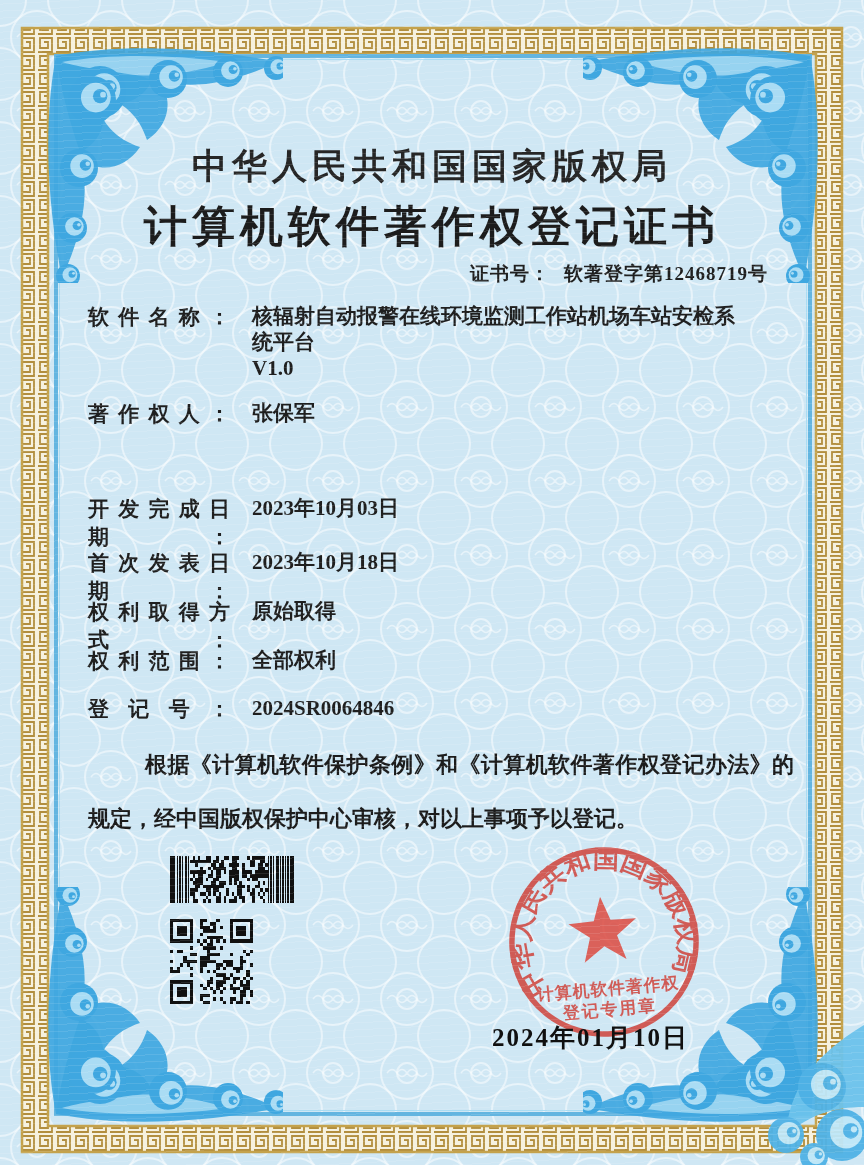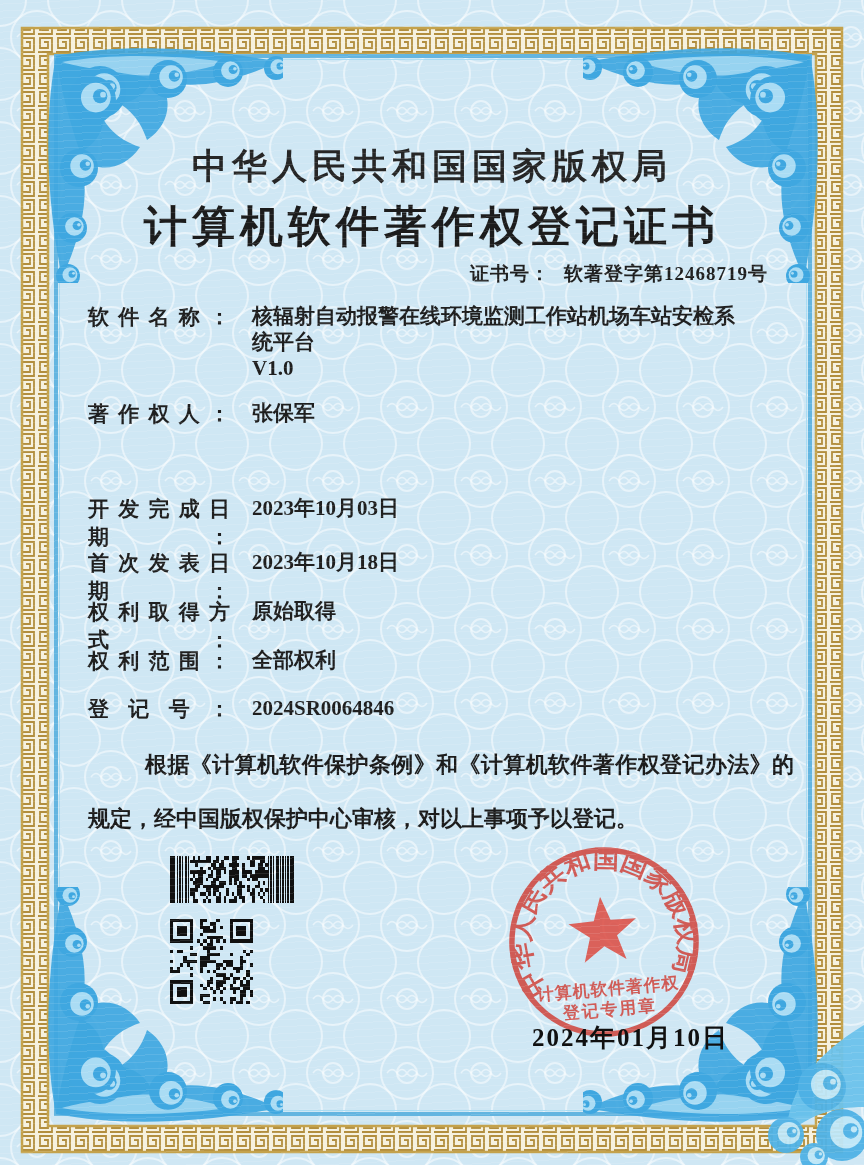--- a/index.html
+++ b/index.html
@@ -54,21 +54,21 @@
     font-size:22px; font-weight:700; line-height:54px;
     text-align:justify; text-indent:57px; color:#1c1c1c;
   }
   .barcode{position:absolute; left:170px; top:856px; width:128px; height:47px;}
   .qr{position:absolute; left:170px; top:919px; width:83px; height:85px;}
 
   .seal{position:absolute; left:505px; top:843px; width:198px; height:198px;
         transform:rotate(-5deg); opacity:.85;}
   .seal text{font-family:"Liberation Serif","DejaVu Serif",serif; font-weight:700;}
   .issue-date{
-    position:absolute; left:532px; top:1021px;
+    position:absolute; left:492px; top:1021px;
     font-size:25px; font-weight:700; letter-spacing:2px; color:#101010; z-index:5;
   }
 </style>
 </head>
 <body>
 
 <div class="page">
 
   <svg class="bg" width="864" height="1165">
     <defs>

